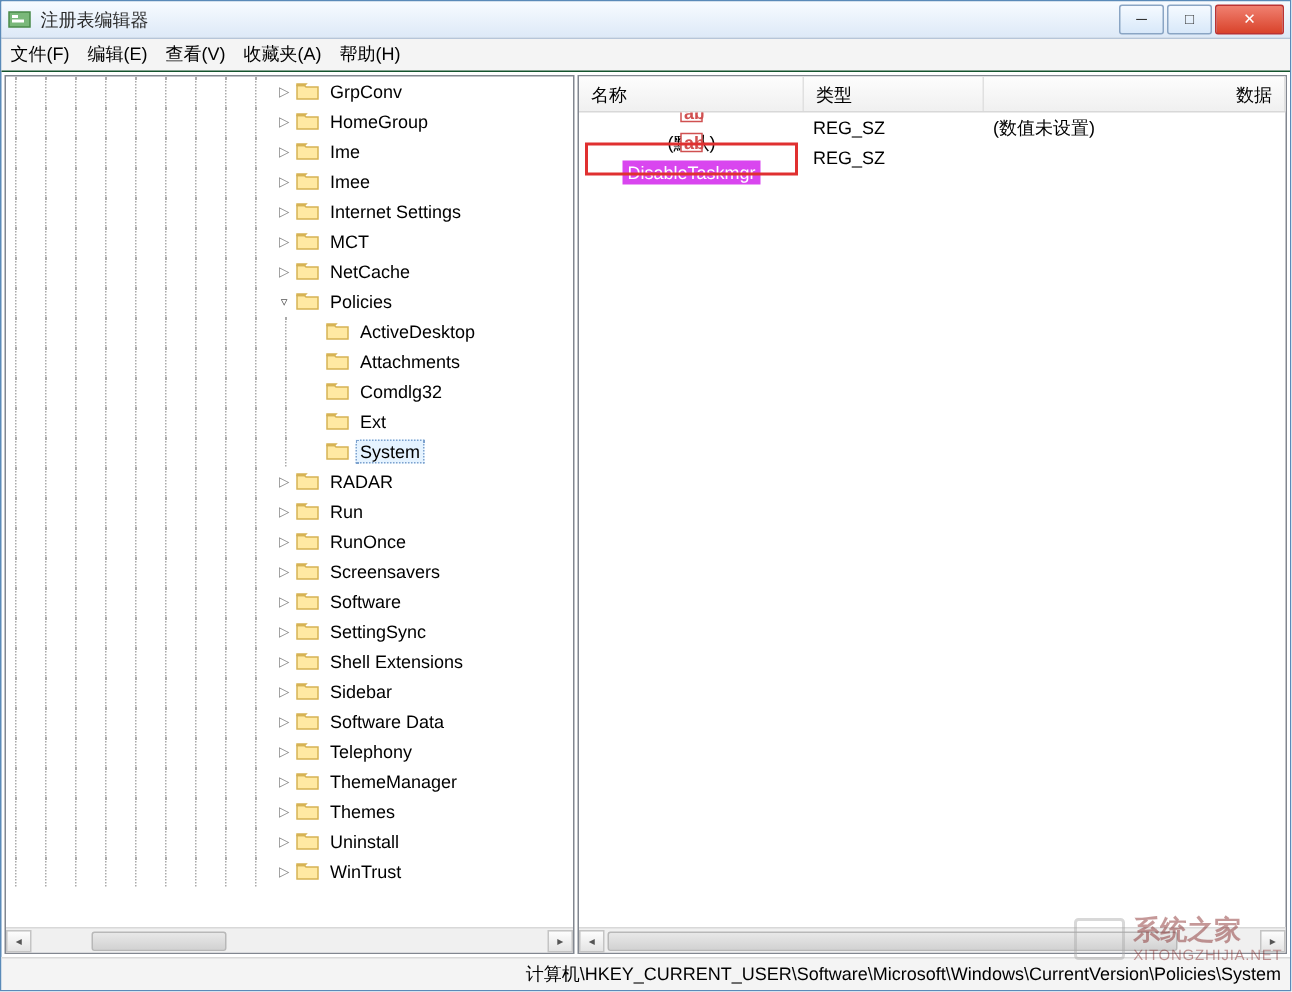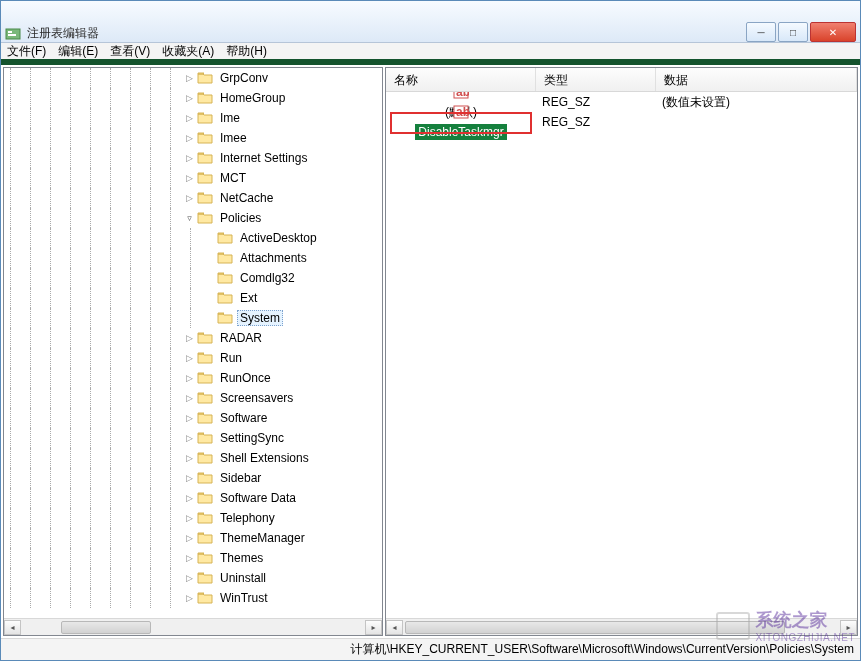--- a/index.html
+++ b/index.html
@@ -1,27 +1,27 @@
 <!DOCTYPE html>
 <html><head>
 <meta charset="utf-8">
 <style>
 * { box-sizing: border-box; margin: 0; padding: 0; font-family: "Microsoft YaHei", Tahoma, sans-serif; font-size: 12px; }
 body { background: #fff; width: 861px; height: 661px; overflow: hidden; position: relative; }
 
 .window { width: 861px; height: 661px; border: 1px solid #5a8ab8; display: flex; flex-direction: column; background: #fff; }
 
-.titlebar { height: 42px; background: linear-gradient(#f7fbff, #dde9f7); display: flex; align-items: flex-end; padding: 0 4px; border-bottom: 1px solid #b6c5d8; }
+.titlebar { height: 25px; background: linear-gradient(#f7fbff, #dde9f7); display: flex; align-items: center; padding: 0 4px; border-bottom: 1px solid #b6c5d8; }
 .titlebar .app-icon { width: 16px; height: 16px; margin-right: 6px; }
 .titlebar .title { flex: 1; color: #2b2b2b; }
 .titlebar .win-btns { display: flex; gap: 0; }
 .titlebar .win-btn { width: 30px; height: 20px; border: 1px solid #8aa5c4; background: linear-gradient(#f5faff,#d8e8f9); display: flex; align-items: center; justify-content: center; font-size: 10px; color: #333; border-radius: 2px; margin-left: 2px; }
 .titlebar .win-btn.close { background: linear-gradient(#f08070,#d9432b); border-color: #b33; color: #fff; width: 46px; }
 
-.menubar { height: 22px; display: flex; align-items: center; padding: 0 6px; gap: 12px; border-bottom: 6px solid #14532d; background: #f4f4f4; }
+.menubar { height: 22px; display: flex; align-items: center; padding: 0 6px; gap: 12px; border-bottom: 1px solid #14532d; background: #f4f4f4; }
 .menubar span { color: #000; cursor: default; }
 
 .client { flex: 1; display: flex; min-height: 0; padding: 2px; gap: 2px; }
 
 .pane { border: 1px solid #828790; background: #fff; display: flex; flex-direction: column; min-height: 0; }
 .left-pane { width: 380px; }
 .right-pane { flex: 1; }
 
 .tree-scroll { flex: 1; overflow: hidden; position: relative; padding-top: 4px; }
 .tree-inner { position: absolute; left: 0; top: 0; width: 100%; }
@@ -32,40 +32,40 @@
 .expander.collapsed::before { content: "▷"; color: #888; }
 .expander.expanded::before { content: "▿"; color: #555; }
 .folder-icon { width: 16px; height: 14px; margin-right: 4px; }
 .node-label { padding: 1px 3px; }
 .node-label.selected { background: #e5f3ff; border: 1px dotted #7da2ce; padding: 0 2px; }
 
 .list-header { height: 24px; display: flex; background: linear-gradient(#fdfdfd,#f0f0f0); border-bottom: 1px solid #d8d8d8; }
 .list-header .col { padding: 4px 8px; border-right: 1px solid #e0e0e0; }
 .col-name { width: 150px; }
 .col-type { width: 120px; }
-.col-data { flex: 1; }
+.col-data { flex: 1; text-align: right; }
 
 .list-body { flex: 1; overflow: hidden; }
 .list-row { height: 20px; display: flex; align-items: center; }
 .list-row .cell { padding: 0 6px; display: flex; align-items: center; gap: 4px; }
 .list-row .cell-name { width: 150px; flex-direction: column; }
 .list-row .cell-type { width: 120px; }
 .list-row .cell-data { flex: 1; }
 .val-icon { width: 16px; height: 16px; }
-.list-row.selected .cell-name .valtext { background: #15803d; color: #fff; padding: 1px 3px; }
+.list-row.selected .cell-name .valtext { background: #d946ef; color: #fff; padding: 1px 3px; }
 .highlight-box { border: 2px solid #e03030; position: absolute; }
 
 .hscroll { height: 17px; background: #f0f0f0; border-top: 1px solid #d8d8d8; display: flex; align-items: center; }
 .hscroll .sbtn { width: 17px; height: 15px; background: linear-gradient(#fdfdfd,#e4e4e4); border: 1px solid #c4c4c4; display: flex; align-items: center; justify-content: center; font-size: 8px; color:#555; }
 .hscroll .track { flex: 1; height: 15px; position: relative; }
 .hscroll .thumb { position: absolute; height: 13px; top: 1px; background: linear-gradient(#e8e8e8,#d2d2d2); border: 1px solid #b8b8b8; border-radius: 2px; }
 
 .statusbar { height: 22px; border-top: 1px solid #d8d8d8; background: #f4f4f4; display: flex; align-items: center; padding: 0 6px; justify-content: flex-end; }
 
-.watermark { position: absolute; right: 6px; bottom: 18px; opacity: 0.45; display: flex; align-items: center; gap: 6px; color: #4c1d95; font-size: 14px; pointer-events: none; }
+.watermark { position: absolute; right: 6px; bottom: 18px; opacity: 0.45; display: flex; align-items: center; gap: 6px; color: #7f1d1d; font-size: 14px; pointer-events: none; }
 .watermark .wmicon { width: 34px; height: 28px; border: 2px solid #aaa; border-radius: 3px; position: relative; }
 </style>
 </head>
 <body>
 
 <div class="window">
 
   <div class="titlebar">
     <svg class="app-icon" viewBox="0 0 16 16">
         <rect x="1" y="3" width="14" height="10" fill="#7ab87a" stroke="#4a8a4a"></rect>

